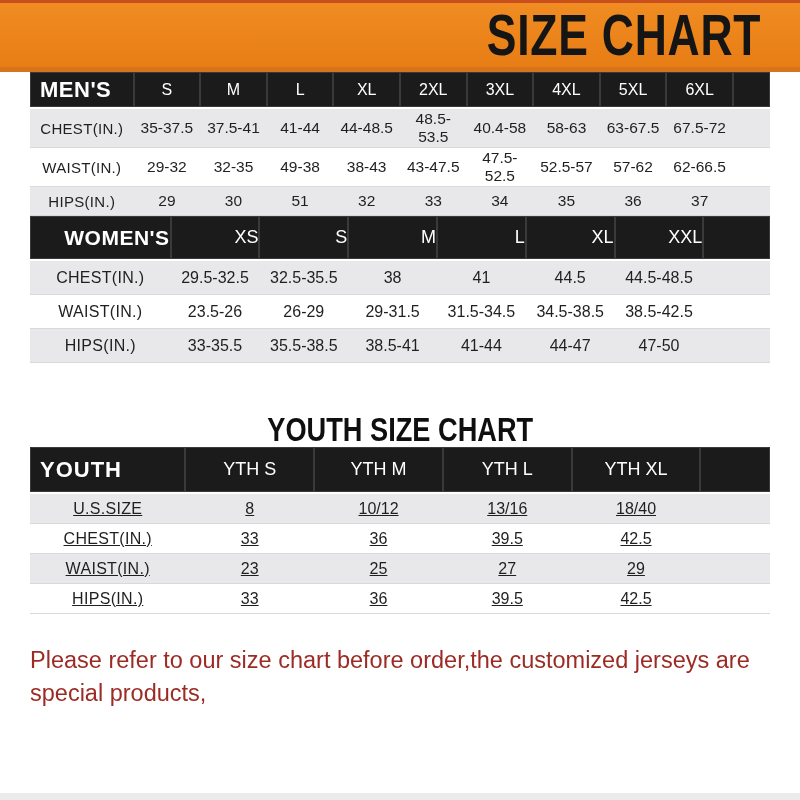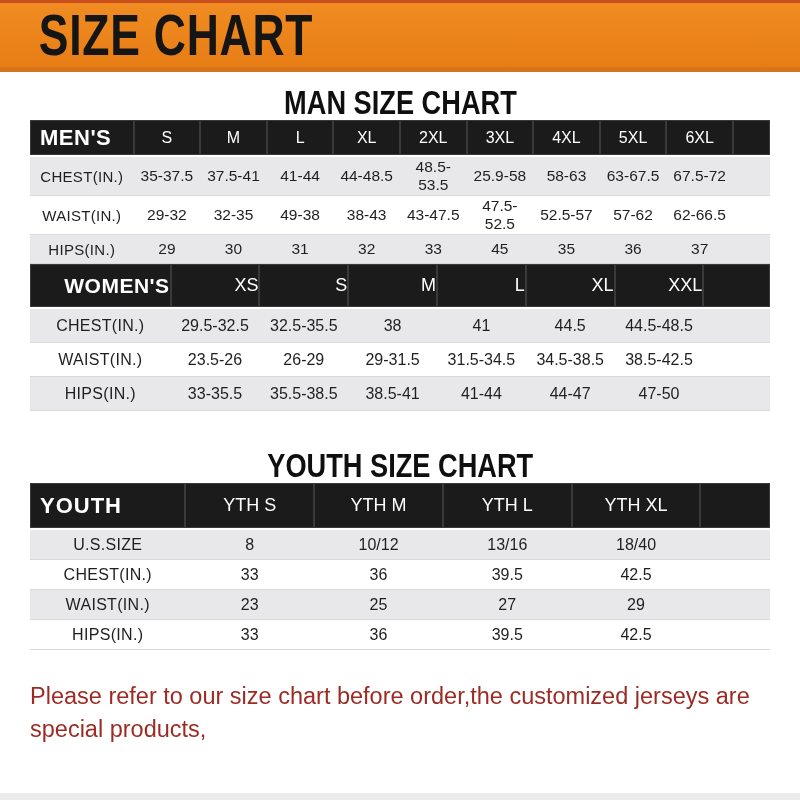--- a/index.html
+++ b/index.html
@@ -9,40 +9,40 @@
     background:#fff;
     overflow:hidden;
     font-family:"Liberation Sans", sans-serif;
   }
   
   .banner{
     height:64px;
     background:linear-gradient(180deg,#f08c22,#e77d15);
     border-top:3px solid #c94f1d;
     border-bottom:5px solid #da741a;
-    display:flex;align-items:center;justify-content:flex-start;
+    display:flex;align-items:center;justify-content:flex-end;
   }
   .banner h1{
     margin:0;
     font-size:57px;
     font-weight:800;
     color:#151515;
     letter-spacing:1px;
     transform:scaleX(.78);
     white-space:nowrap;
   }
   
   .section-title{
     margin:0;text-align:center;color:#0f0f0f;
     font-size:34px;font-weight:800;line-height:1.06;
   }
   .section-title span{display:inline-block;transform:scaleX(.8);white-space:nowrap;}
   .title-0{margin-top:12px;}
   .title-1{margin-top:26px;}
-  .title-2{margin-top:36px;}
+  .title-2{margin-top:48px;}
   
   table.size-table{
     width:740px;margin:0 auto;
     border-collapse:collapse;table-layout:fixed;
   }
   .table-0{margin-top:13px;}
   .table-1{margin-top:12px;}
   .table-2{margin-top:13px;}
   thead th{
     background:#1b1b1b;color:#ffffff;
@@ -64,21 +64,21 @@
   td.row-label{letter-spacing:.3px;font-size:15px;}
   
   .t0 thead th{height:33px;font-size:16px;}
   .t0 th.bar-label{font-size:22px;}
   .t0 tbody td{height:26px;}
   .t1 thead th{height:41px;font-size:18px;text-align:right;}
   .t1 th.bar-label{font-size:21px;}
   .t1 tbody td{height:31px;font-size:16px;}
   .t2 thead th{height:43px;font-size:18px;}
   .t2 th.bar-label{font-size:22px;letter-spacing:1px;}
-  .t2 tbody td{height:27px;font-size:16px;}
+  .t2 tbody td{height:27px;font-size:16px;text-decoration:underline;}
   
   .footer{
     margin:30px 30px 0;
     color:#9c2b24;
     font-size:23.5px;
     line-height:1.42;
   }
   .footer p{margin:0;}
   .bottom-strip{
     position:absolute;left:0;right:0;bottom:0;height:7px;
@@ -88,21 +88,20 @@
 </head>
 <body>
 
 <div class="page">
 
   <header class="banner">
     <h1>SIZE CHART</h1>
   </header>
 
   <div id="sections">
-      <h2 class="section-title title-0"><span>MAN SIZE CHART</span></h2>
       <table class="size-table t0 table-0">
         <colgroup>
           <col style="width:14%">
           <col style="width:9%">
           <col style="width:9%">
           <col style="width:9%">
           <col style="width:9%">
           <col style="width:9%">
           <col style="width:9%">
           <col style="width:9%">
@@ -126,21 +125,21 @@
           </tr>
         </thead>
         <tbody>
           <tr class="gray">
             <td class="row-label">CHEST(IN.)</td>
             <td class="val">35-37.5</td>
             <td class="val">37.5-41</td>
             <td class="val">41-44</td>
             <td class="val">44-48.5</td>
             <td class="val">48.5-53.5</td>
-            <td class="val">25.9-58</td>
+            <td class="val">40.4-58</td>
             <td class="val">58-63</td>
             <td class="val">63-67.5</td>
             <td class="val">67.5-72</td>
             <td class="val filler"></td>
           </tr>
           <tr class="white">
             <td class="row-label">WAIST(IN.)</td>
             <td class="val">29-32</td>
             <td class="val">32-35</td>
             <td class="val">49-38</td>
@@ -149,24 +148,24 @@
             <td class="val">47.5-52.5</td>
             <td class="val">52.5-57</td>
             <td class="val">57-62</td>
             <td class="val">62-66.5</td>
             <td class="val filler"></td>
           </tr>
           <tr class="gray">
             <td class="row-label">HIPS(IN.)</td>
             <td class="val">29</td>
             <td class="val">30</td>
-            <td class="val">31</td>
+            <td class="val">51</td>
             <td class="val">32</td>
             <td class="val">33</td>
-            <td class="val">45</td>
+            <td class="val">34</td>
             <td class="val">35</td>
             <td class="val">36</td>
             <td class="val">37</td>
             <td class="val filler"></td>
           </tr>
         </tbody>
       </table>
       <table class="size-table t1 table-1">
         <colgroup>
           <col style="width:19%">

